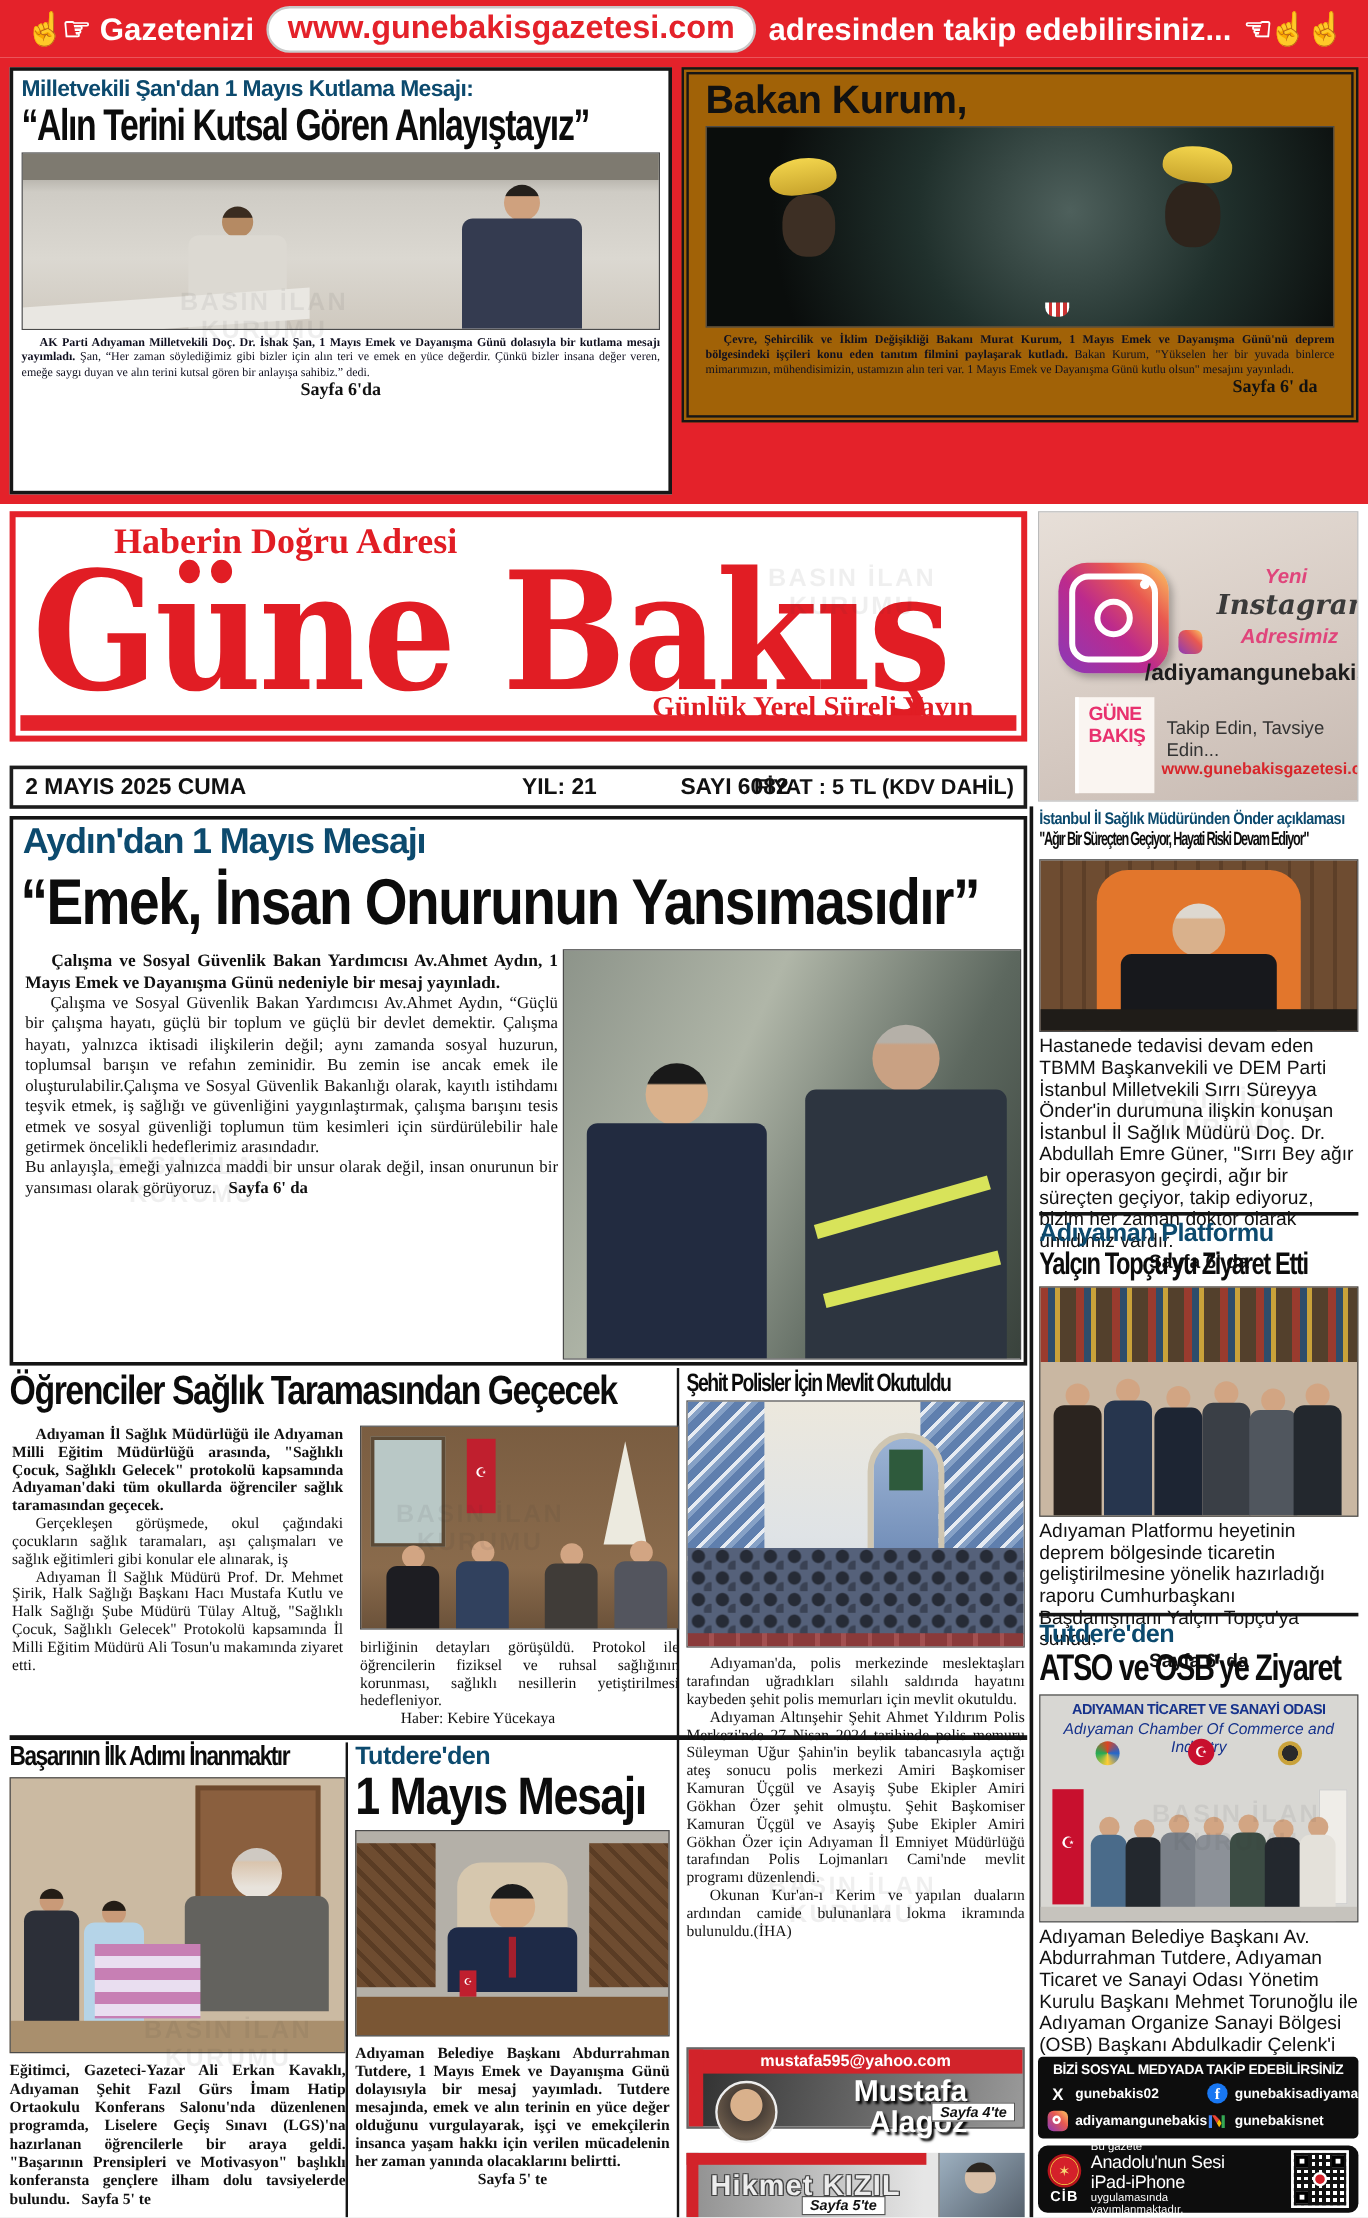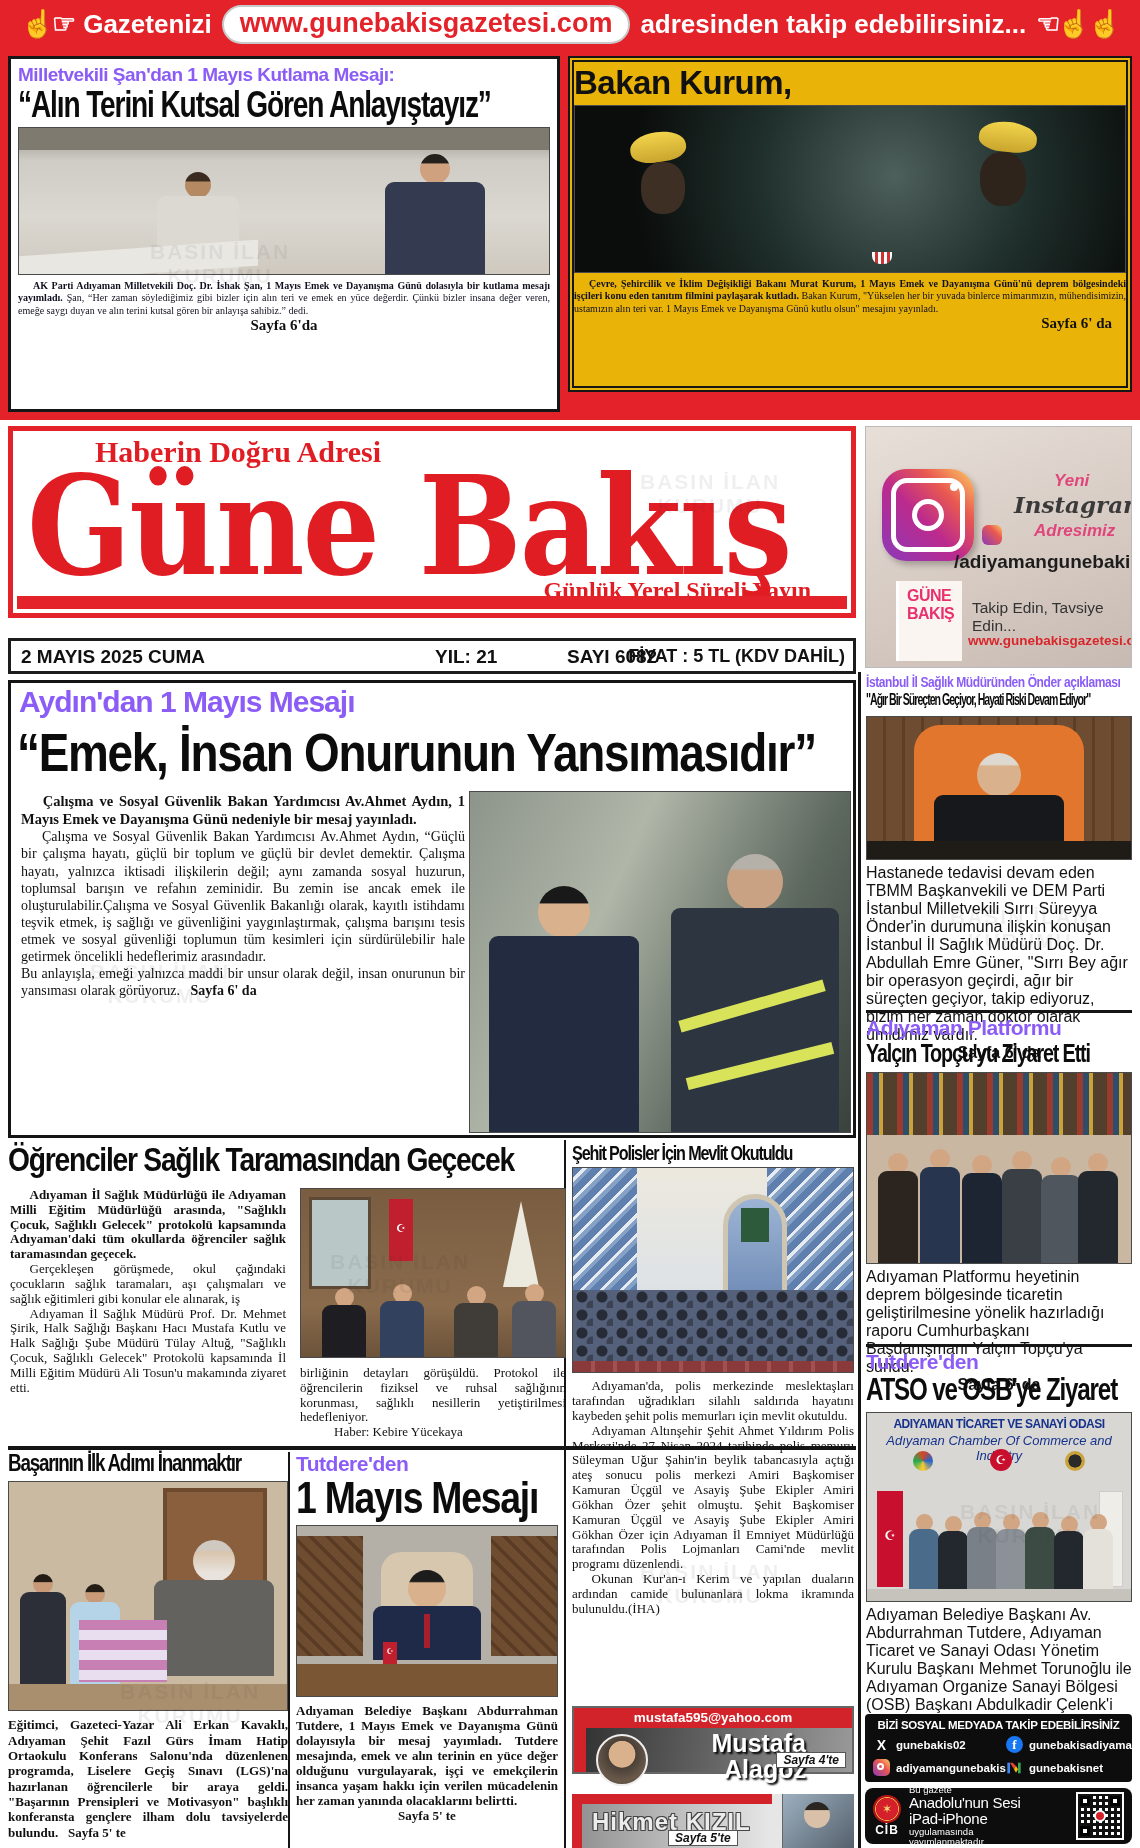--- a/index.html
+++ b/index.html
@@ -4,41 +4,41 @@
 <style>
   *{box-sizing:border-box;margin:0;padding:0}
   html,body{background:#e9e9e9}
   body{font-family:"Liberation Sans",sans-serif;color:#111}
   #page{position:relative;width:1140px;height:1848px;margin:0 auto;background:#fff;overflow:hidden}
   .abs{position:absolute}
   .ser{font-family:"Liberation Serif",serif}
   .b{font-weight:700}
   .jus{text-align:justify}
   .ind{text-indent:1.5em}
-  .kick{font-weight:700;color:#8b5cf6;letter-spacing:-.5px}
+  .kick{font-weight:700;color:#0c4a6e;letter-spacing:-.5px}
   .hl{font-weight:800;color:#0c0c0c;line-height:1.02;letter-spacing:-1.5px}
   .sq{display:inline-block;white-space:nowrap;transform-origin:left center}
   .photo{position:relative;overflow:hidden;border:1px solid #4a4a4a;background:#999}
   .fig{position:absolute;bottom:0;display:flex;flex-direction:column;align-items:center}
   .fig .h{border-radius:50%;margin-bottom:-2px;background:#d2a583}
   .fig .t{border-radius:9px 9px 0 0;width:100%}
   .wm{position:absolute;opacity:.07;font-weight:700;font-size:21px;letter-spacing:2px;color:#333;display:flex;flex-direction:column;align-items:center;pointer-events:none;z-index:5}
   .more{font-weight:700}
   .rule{position:absolute;background:#151515}
 
   
   #tb{position:absolute;left:0;top:0;width:1140px;height:48px;background:#e4222a;display:flex;align-items:center;justify-content:center;gap:10px;color:#fff;font-weight:700;font-size:26px}
   #tb .hands{font-size:27px;letter-spacing:-3px}
   #url-pill{background:#fff;color:#e4222a;border:2px solid #c9c9c9;border-radius:22px;padding:1px 16px 3px;font-size:27px;font-weight:700}
 
   
   #trb{position:absolute;left:0;top:48px;width:1140px;height:372px;background:#e4222a}
   #as{position:absolute;left:8px;top:56px;width:552px;height:356px;background:#fff;border:3px solid #161616;padding:5px 7px}
   #as .kick{font-size:19px}
-  #ak{position:absolute;left:568px;top:56px;width:564px;height:336px;background:#eab308;border:6px double #161616;padding:4px 0}
+  #ak{position:absolute;left:568px;top:56px;width:564px;height:296px;background:#a16207;border:6px double #161616;padding:4px 14px}
   #ak .h1{font-weight:800;font-size:33px;letter-spacing:-.5px;line-height:1.05}
   .art-body{font-size:10px;line-height:1.25;color:#101020}
 
   
   #mh{position:absolute;left:8px;top:426px;width:848px;height:192px;border:5px solid #e4222a;background:#fff}
   #mh .tag-top{position:absolute;left:82px;top:4px;font-family:"Liberation Serif",serif;font-weight:600;font-size:30px;color:#e11d24}
   #mh-logo{position:absolute;left:14px;top:14px;width:820px;font-family:"DejaVu Serif",serif;font-weight:800;font-size:122px;color:#e11d24;letter-spacing:-2px;white-space:nowrap;transform:scaleY(1.12);transform-origin:top left}
   #mh .tag-bot{position:absolute;right:40px;top:146px;font-family:"Liberation Serif",serif;font-weight:600;font-size:24px;color:#e11d24}
   #mh-bar{position:absolute;left:4px;right:4px;bottom:4px;height:13px;background:#e4222a}
   #db{position:absolute;left:8px;top:638px;width:848px;height:36px;border:3px solid #1d1d1d;background:#fff;font-weight:700;font-size:19px}

